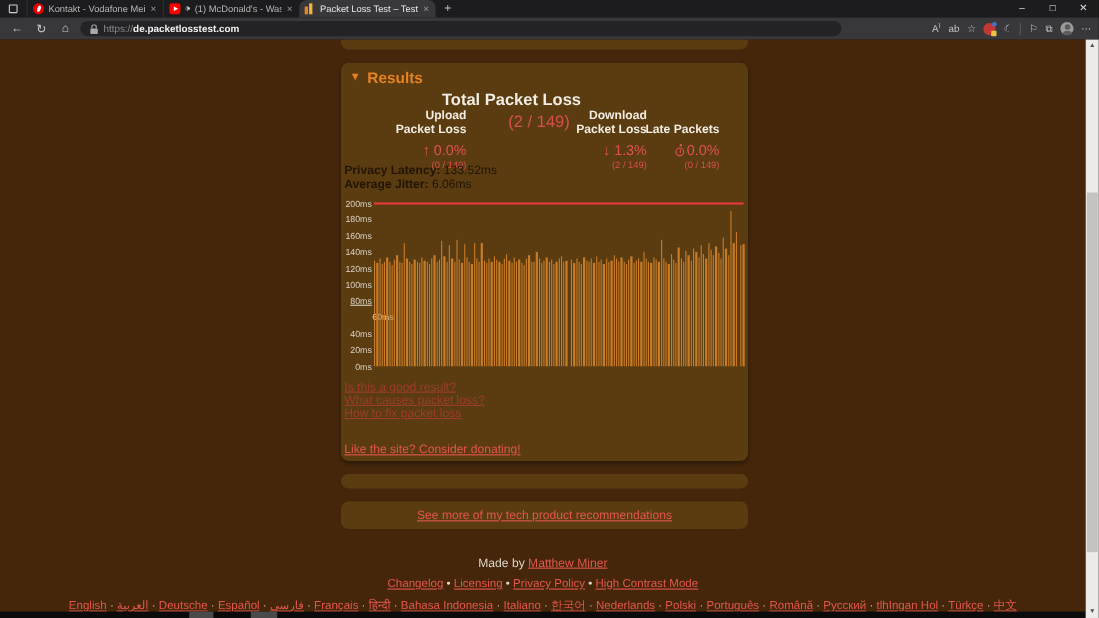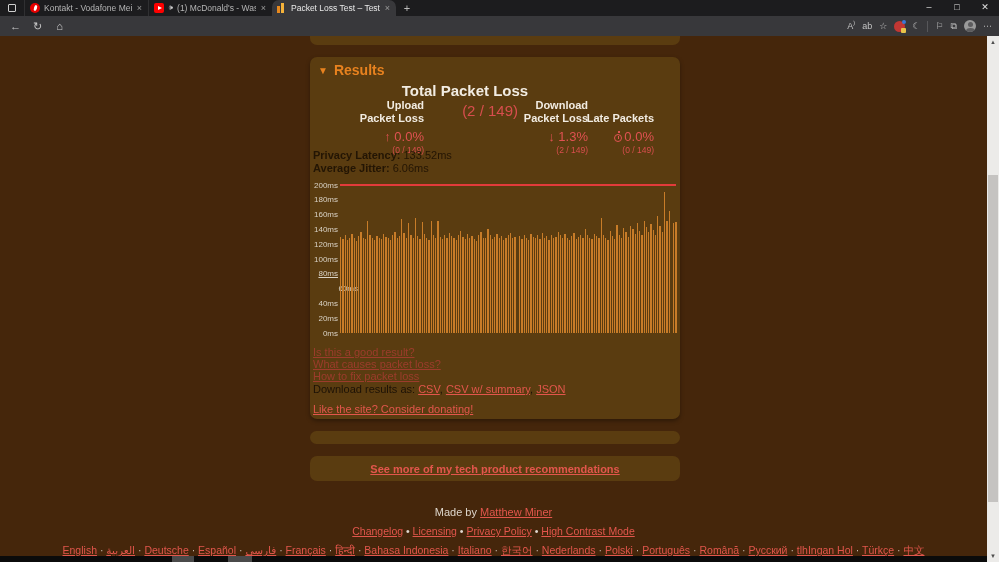--- a/index.html
+++ b/index.html
@@ -88,21 +88,21 @@
 
   a { text-decoration:underline; }
   .q-link { position:absolute; left:3px; font-size:11px; color:#9c3c2c; }
   .q1 { top:289px; } .q2 { top:301px; } .q3 { top:313px; }
   .dl-line { position:absolute; left:3px; top:326px; font-size:11px; color:#1d1206; }
   .dl-line a { color:#e2564c; }
   .donate { position:absolute; left:3px; top:346px; font-size:11px; color:#e2564c; }
 
   .spacer-bar { left:310px; top:395px; width:370px; height:13px; box-shadow:none; }
   .rec-bar { left:310px; top:420px; width:370px; height:25px; display:flex; align-items:center; justify-content:center; font-size:11px; box-shadow:none; }
-  .rec-bar a { color:#e2564c;font-weight:bold; }
+  .rec-bar a { color:#e2564c; }
 
   .footer-row { position:absolute; left:0; width:100%; text-align:center; }
   .made-by { top:470px; font-size:11px; color:#ded6cc; }
   .made-by a { color:#e2564c; }
   .footer-links { top:489px; font-size:10.5px; color:#e0d8d0; }
   .footer-links a { color:#e2564c; }
   .languages { top:507px; font-size:10.5px; color:#c4b8ac; }
   .languages a { color:#e2564c; }
   .bottom-strip { position:absolute; bottom:0; left:0; width:100%; height:6px; background:#0b0b0b; }
   .strip-block { position:absolute; top:0; height:6px; background:#4a4a4a; }
@@ -141,20 +141,27 @@
       <span class="win-btn">–</span>
       <span class="win-btn">□</span>
       <span class="win-btn">✕</span>
     </div>
   </div>
 
   <div class="toolbar">
     <span class="nav-btn">←</span>
     <span class="nav-btn">↻</span>
     <span class="nav-btn">⌂</span>
+    <div class="urlbar">
+      <svg width="7" height="9">
+          <rect y="4" width="7" height="5" rx="1" fill="#a8a8a8"></rect>
+          <path d="M1.5 4V2.5a2 2 0 014 0V4" stroke="#a8a8a8" fill="none"></path>
+        </svg>
+      <span><span class="url-protocol">https://</span><span class="url-host">de.packetlosstest.com</span></span>
+    </div>
     <div class="tb-right">
       <span class="tb-icon">A⁾</span>
       <span class="tb-icon">ab</span>
       <span class="tb-icon">☆</span>
       <span class="ext-icon"></span>
       <span class="tb-icon">☾</span>
       <span class="tb-divider"></span>
       <span class="tb-icon">⚐</span>
       <span class="tb-icon">⧉</span>
       <span class="avatar-icon"></span>
@@ -369,24 +376,20 @@
               <div class="bar" style="height: 82.5%;"></div>
               <div class="bar lost" style="height: 0%;"></div>
               <div class="bar" style="height: 74%;"></div>
               <div class="bar" style="height: 75%;"></div>
             </div>
         </div>
 
         <a class="q-link q1" href="#">Is this a good result?</a>
         <a class="q-link q2" href="#">What causes packet loss?</a>
         <a class="q-link q3" href="#">How to fix packet loss</a>
-        <div class="dl-line">
-          <span>Download results as:</span>
-          <a href="#">CSV</a><span>, </span><a href="#">CSV w/ summary</a><span>, </span><a href="#">JSON</a>
-        </div>
         <a class="donate" href="#">Like the site? Consider donating!</a>
       </div>
 
       <div class="panel spacer-bar"></div>
 
       <div class="panel rec-bar">
         <a href="#">See more of my tech product recommendations</a>
       </div>
 
       <div class="footer-row footer-links" id="footer-links"><a href="#">Changelog</a><span> • </span><a href="#">Licensing</a><span> • </span><a href="#">Privacy Policy</a><span> • </span><a href="#">High Contrast Mode</a></div>

